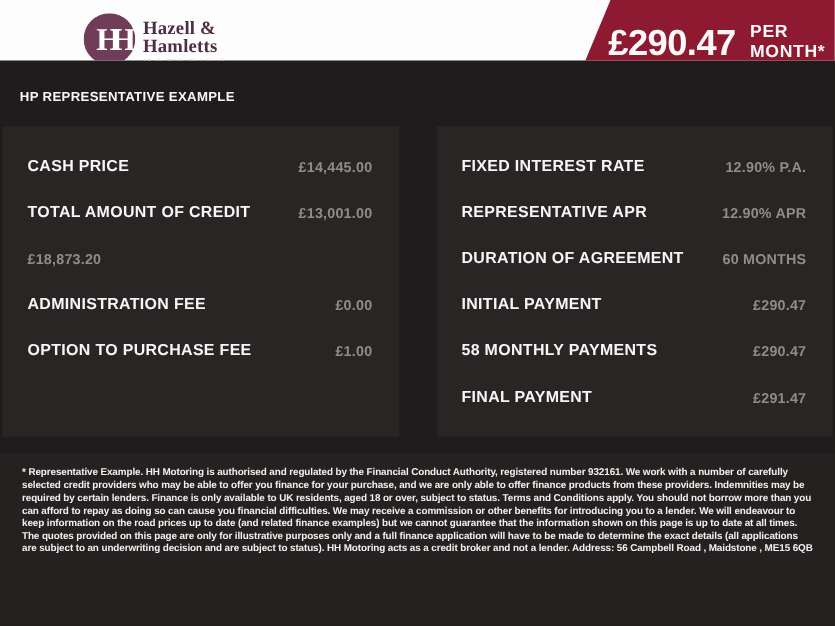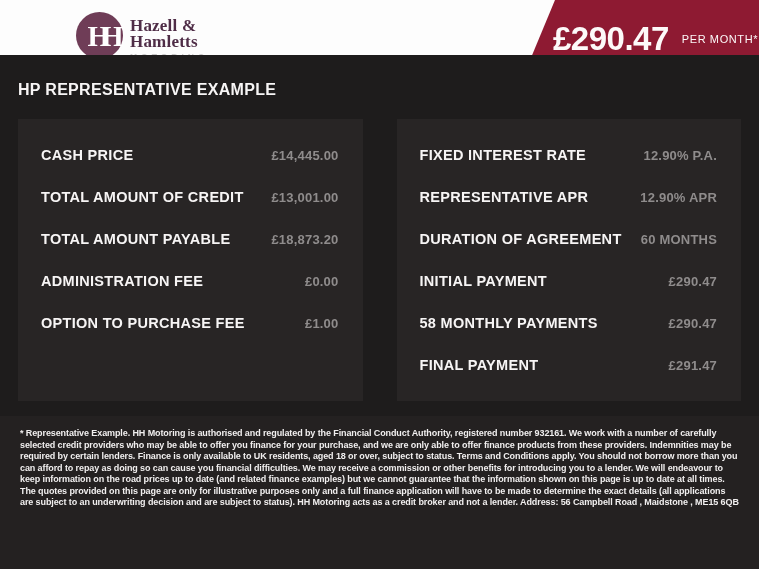--- a/index.html
+++ b/index.html
@@ -38,30 +38,30 @@
   .price-banner{
     position:absolute;top:0;left:523px;width:236px;height:77px;
     background:var(--accent-maroon);
     clip-path:polygon(32px 0,100% 0,100% 100%,0 100%);
     display:flex;align-items:center;padding-left:30px;
   }
   .price-amount{
     color:#fdf9f9;font-size:33px;font-weight:bold;letter-spacing:-.5px;
   }
   .price-suffix{
-    color:#fdf9f9;font-size:11px;font-weight:normal;letter-spacing:.6px;
+    color:#fdf9f9;font-size:16px;font-weight:bold;letter-spacing:.6px;
     margin-left:13px;
   }
   
   .title-bar{flex:0 0 auto;padding:26px 18px 20px;background:var(--page-bg);}
   .page-title{
-    color:#f7f5f5;font-size:16px;font-weight:bold;letter-spacing:.3px;
+    color:#f7f5f5;font-size:12px;font-weight:bold;letter-spacing:.3px;
   }
   
-  .panels{display:flex;gap:34px;padding:0 18px;flex:0 0 auto;}
+  .panels{display:flex;gap:34px;padding:0 2px;flex:0 0 auto;}
   .panel{
     flex:1;background:var(--panel-bg);
     padding:15px 24px 15px 23px;height:282px;
   }
   .finance-row{
     height:42px;display:flex;justify-content:space-between;align-items:center;
   }
   .row-label{
     color:#f7f5f5;font-size:14.5px;font-weight:bold;letter-spacing:.3px;
     white-space:nowrap;
@@ -110,21 +110,20 @@
   <div class="panel">
     <div class="finance-row">
       <span class="row-label">CASH PRICE</span>
       <span class="row-value">£14,445.00</span>
     </div>
     <div class="finance-row">
       <span class="row-label">TOTAL AMOUNT OF CREDIT</span>
       <span class="row-value">£13,001.00</span>
     </div>
     <div class="finance-row">
-      <span class="row-label">TOTAL AMOUNT PAYABLE</span>
       <span class="row-value">£18,873.20</span>
     </div>
     <div class="finance-row">
       <span class="row-label">ADMINISTRATION FEE</span>
       <span class="row-value">£0.00</span>
     </div>
     <div class="finance-row">
       <span class="row-label">OPTION TO PURCHASE FEE</span>
       <span class="row-value">£1.00</span>
     </div>

